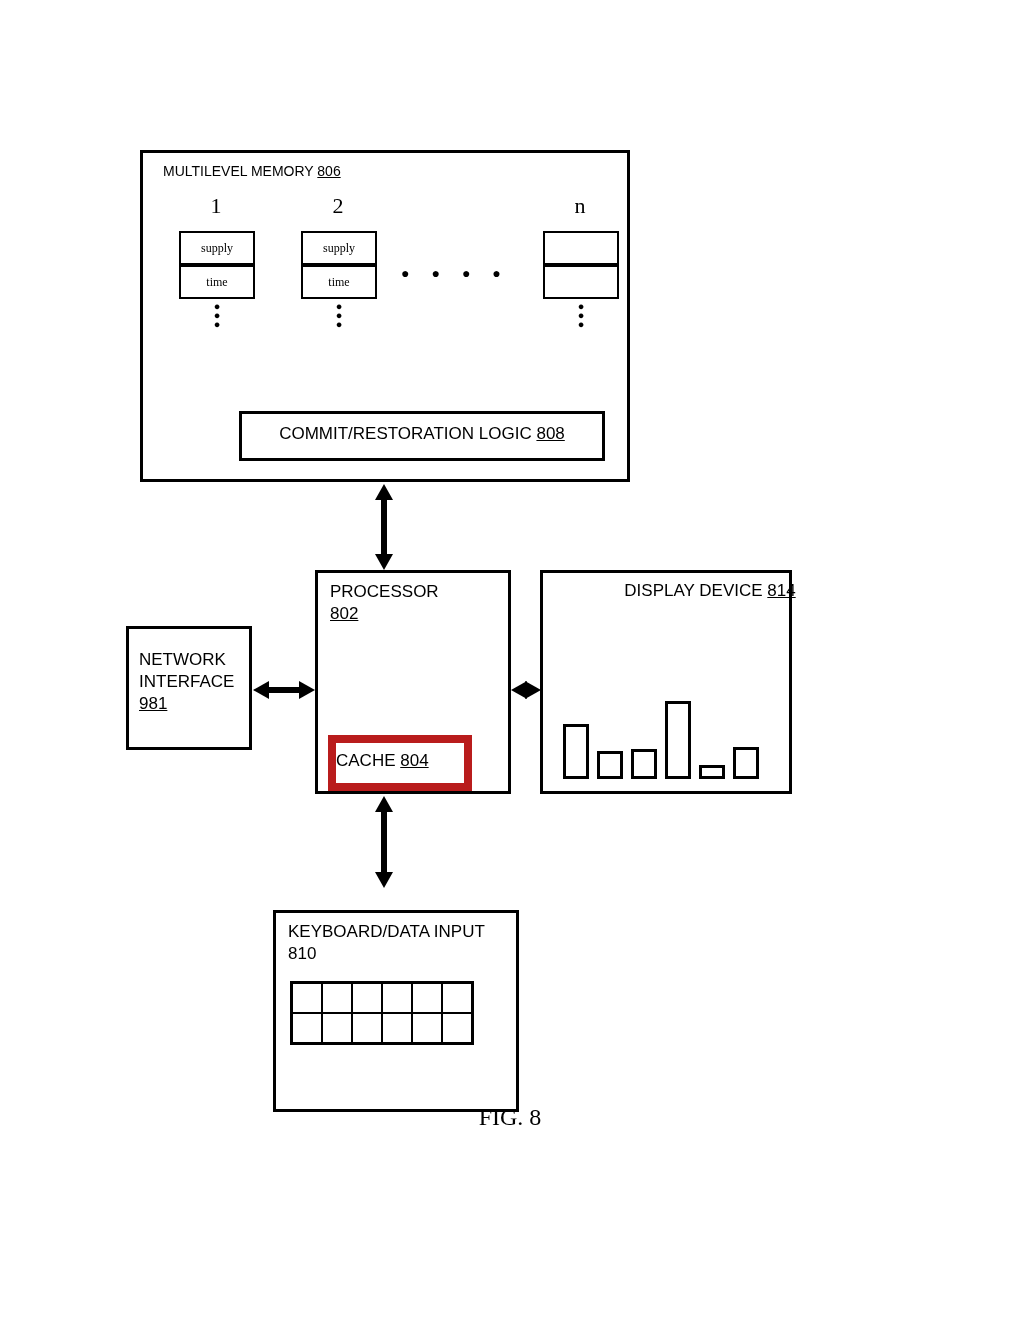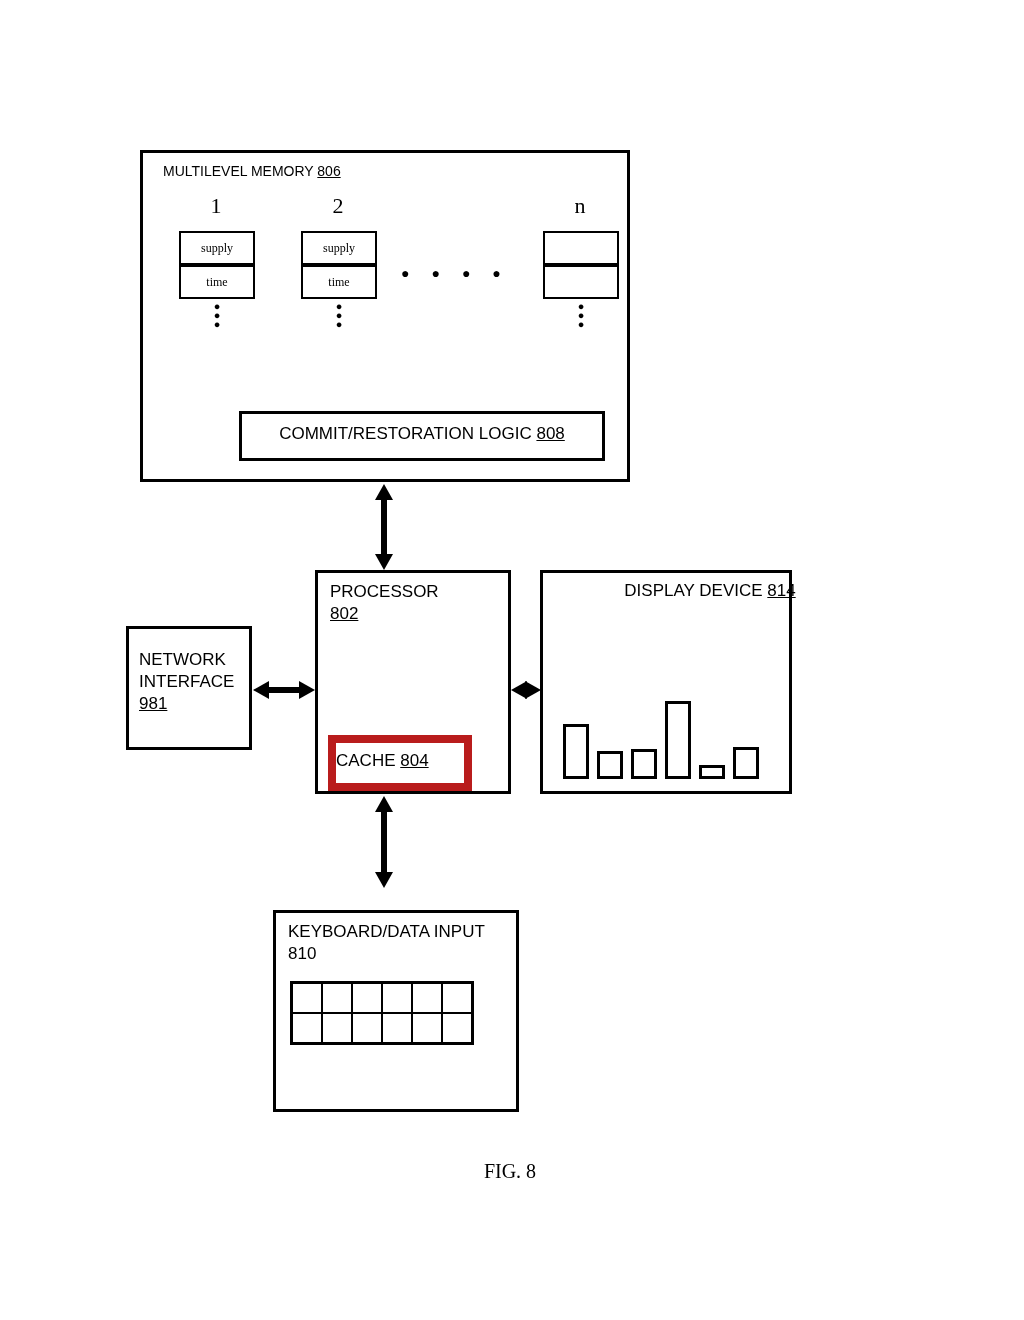--- a/index.html
+++ b/index.html
@@ -128,22 +128,22 @@
   }
   .arrow-head {
     position: absolute; width: 0; height: 0;
   }
   .ah-up    { border-left: 9px solid transparent; border-right: 9px solid transparent; border-bottom: 16px solid #000; }
   .ah-down  { border-left: 9px solid transparent; border-right: 9px solid transparent; border-top: 16px solid #000; }
   .ah-left  { border-top: 9px solid transparent; border-bottom: 9px solid transparent; border-right: 16px solid #000; }
   .ah-right { border-top: 9px solid transparent; border-bottom: 9px solid transparent; border-left: 16px solid #000; }
 
   .figlabel {
-    position: absolute; top: 1010px; width: 100%; text-align: center;
-    font-family: "Times New Roman", serif; font-size: 20px;
+    position: absolute; top: 954px; width: 100%; text-align: center;
+    font-family: "Times New Roman", serif; font-size: 24px;
   }
 </style>
 </head>
 <body>
 
 <div class="page">
 
 
   <div class="diagram">
 

